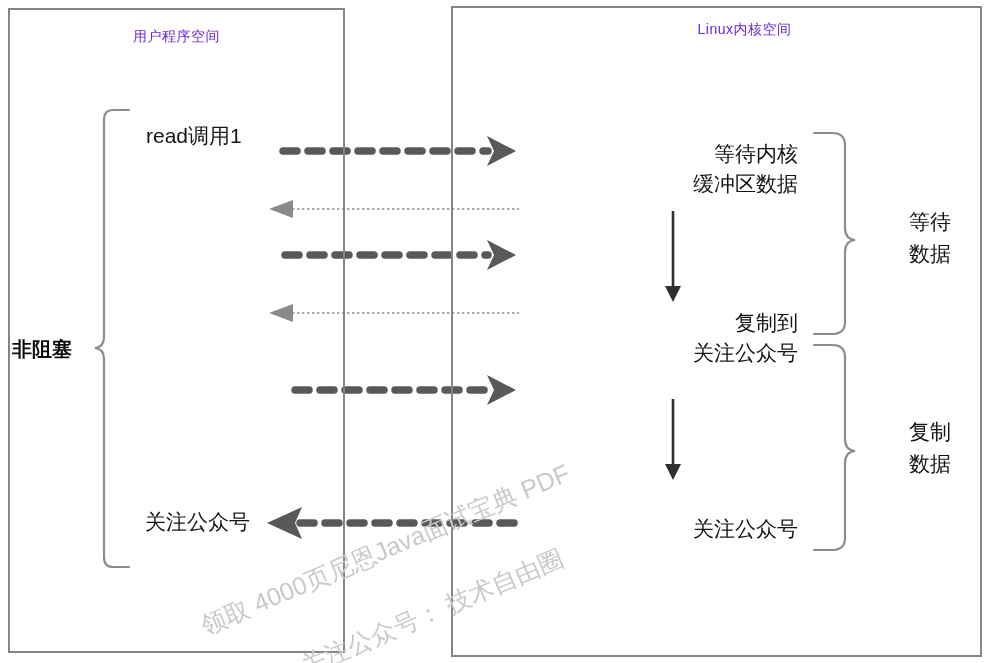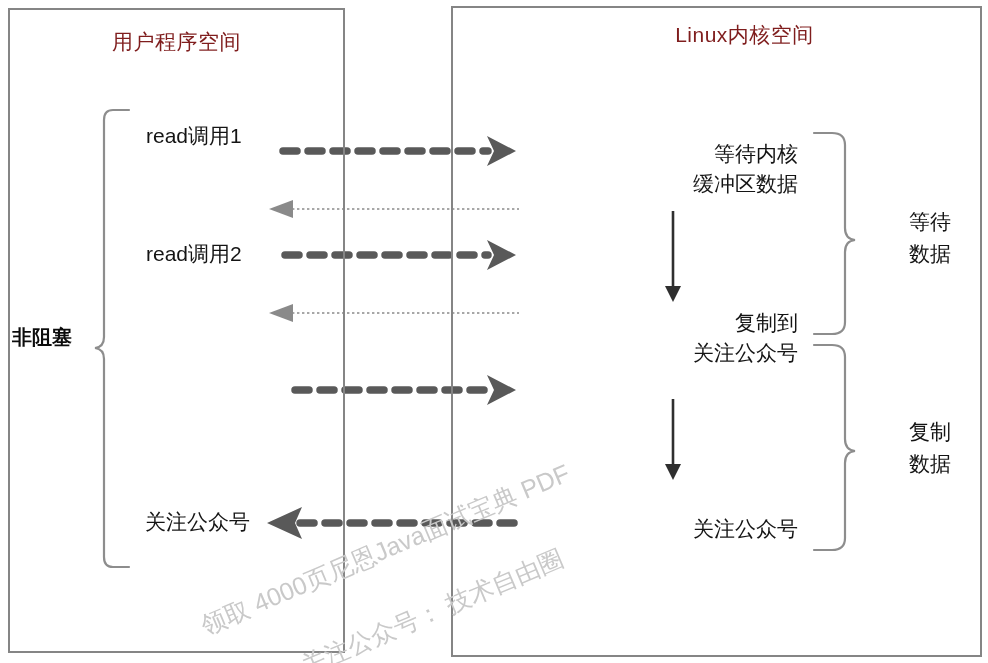--- a/index.html
+++ b/index.html
@@ -16,22 +16,22 @@
     position:absolute;
     border:2px solid #858585;
     background:transparent;
     box-sizing:border-box;
   }
   #user-space-box{left:8px;top:8px;width:337px;height:645px;}
   #kernel-space-box{left:451px;top:6px;width:531px;height:651px;}
 
   .space-title{
     position:absolute;
-    font-size:21px;
-    color:#7f1d1d;
+    font-size:14px;
+    color:#6d28d9;
     letter-spacing:0.5px;
     white-space:nowrap;
     text-align:center;
   }
   #user-space-title{left:8px;top:28px;width:337px;}
   #kernel-space-title{left:451px;top:21px;width:531px;padding-left:28px;}
 
   
   .call-label{
     position:absolute;
@@ -40,21 +40,21 @@
     white-space:nowrap;
     letter-spacing:0px;
   }
   #label-read1{left:146px;top:122px;}
   #label-read2{left:146px;top:240px;}
   #label-readN{left:146px;top:374px;}
   #label-return{left:145px;top:508px;}
   .ital{font-style:italic;}
 
   #label-nonblocking{
-    position:absolute;left:12px;top:324px;
+    position:absolute;left:12px;top:336px;
     font-size:20px;font-weight:bold;color:#0c0c0c;white-space:nowrap;
     letter-spacing:0px;
   }
 
   
   .kernel-text{
     position:absolute;
     width:250px;
     text-align:right;
     font-size:21px;
@@ -191,21 +191,20 @@
   </svg>
 
   <div class="space-box" id="user-space-box"></div>
   <div class="space-box" id="kernel-space-box"></div>
 
   <div class="space-title" id="user-space-title">用户程序空间</div>
   <div class="space-title" id="kernel-space-title">Linux内核空间</div>
 
   <div class="call-label" id="label-read1"><span>read调用</span><span>1</span></div>
 
-  <div class="call-label" id="label-read2"><span>read调用</span><span>2</span></div>
 
 
   <div class="call-label" id="label-return">关注公众号</div>
 
   <div id="label-nonblocking">非阻塞</div>
 
   <div class="kernel-text" id="ktext-wait">等待内核
 缓冲区数据</div>
   <div class="kernel-text" id="ktext-copyto">复制到
 关注公众号</div>

